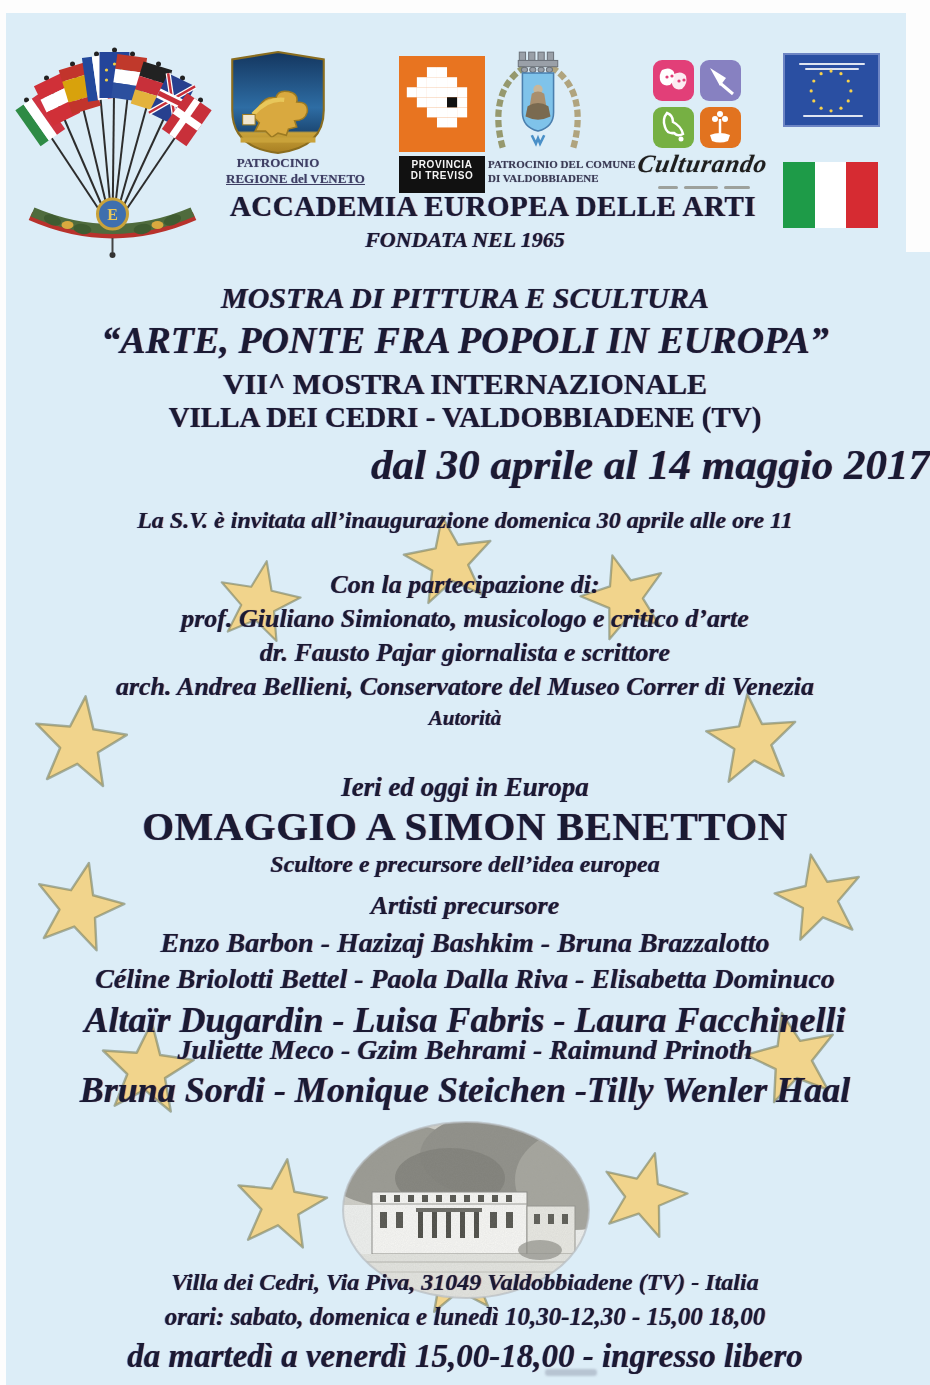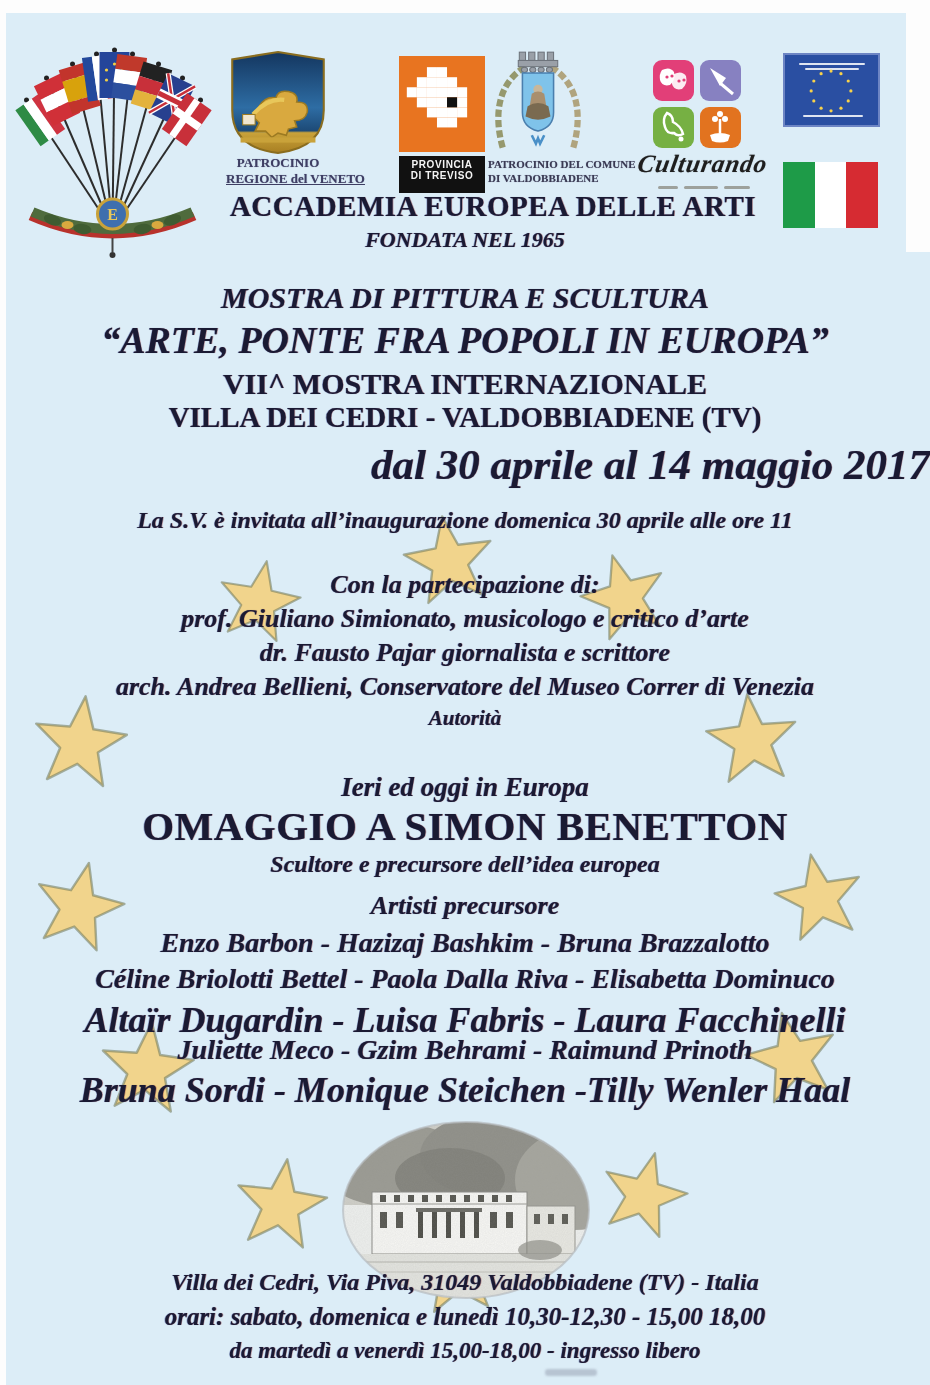--- a/index.html
+++ b/index.html
@@ -39,21 +39,21 @@
   .omaggio{top:802px;font-size:41px;letter-spacing:.5px;}
   .scultore{top:851px;font-size:24px;}
   .artisti-h{top:891px;font-size:26px;}
   .art-1{top:927px;font-size:28px;}
   .art-2{top:963px;font-size:28px;}
   .art-3{top:999px;font-size:36px;}
   .art-4{top:1034px;font-size:28px;}
   .art-5{top:1069px;font-size:36px;}
   .addr{top:1269px;font-size:24px;}
   .hours1{top:1303px;font-size:25px;}
-  .hours2{top:1338px;font-size:23px;}
+  .hours2{top:1338px;font-size:33px;}
   .frag{top:1369px;left:545px;width:52px;height:7px;background:#9aa3b5;opacity:.55;border-radius:3px;filter:blur(1px);z-index:3;}
 
   
   .star{z-index:1;}
   .star svg{display:block;width:100%;height:100%;}
 
   
   .logo{z-index:2;}
   .cap{
     position:absolute;left:0;right:0;text-align:center;

